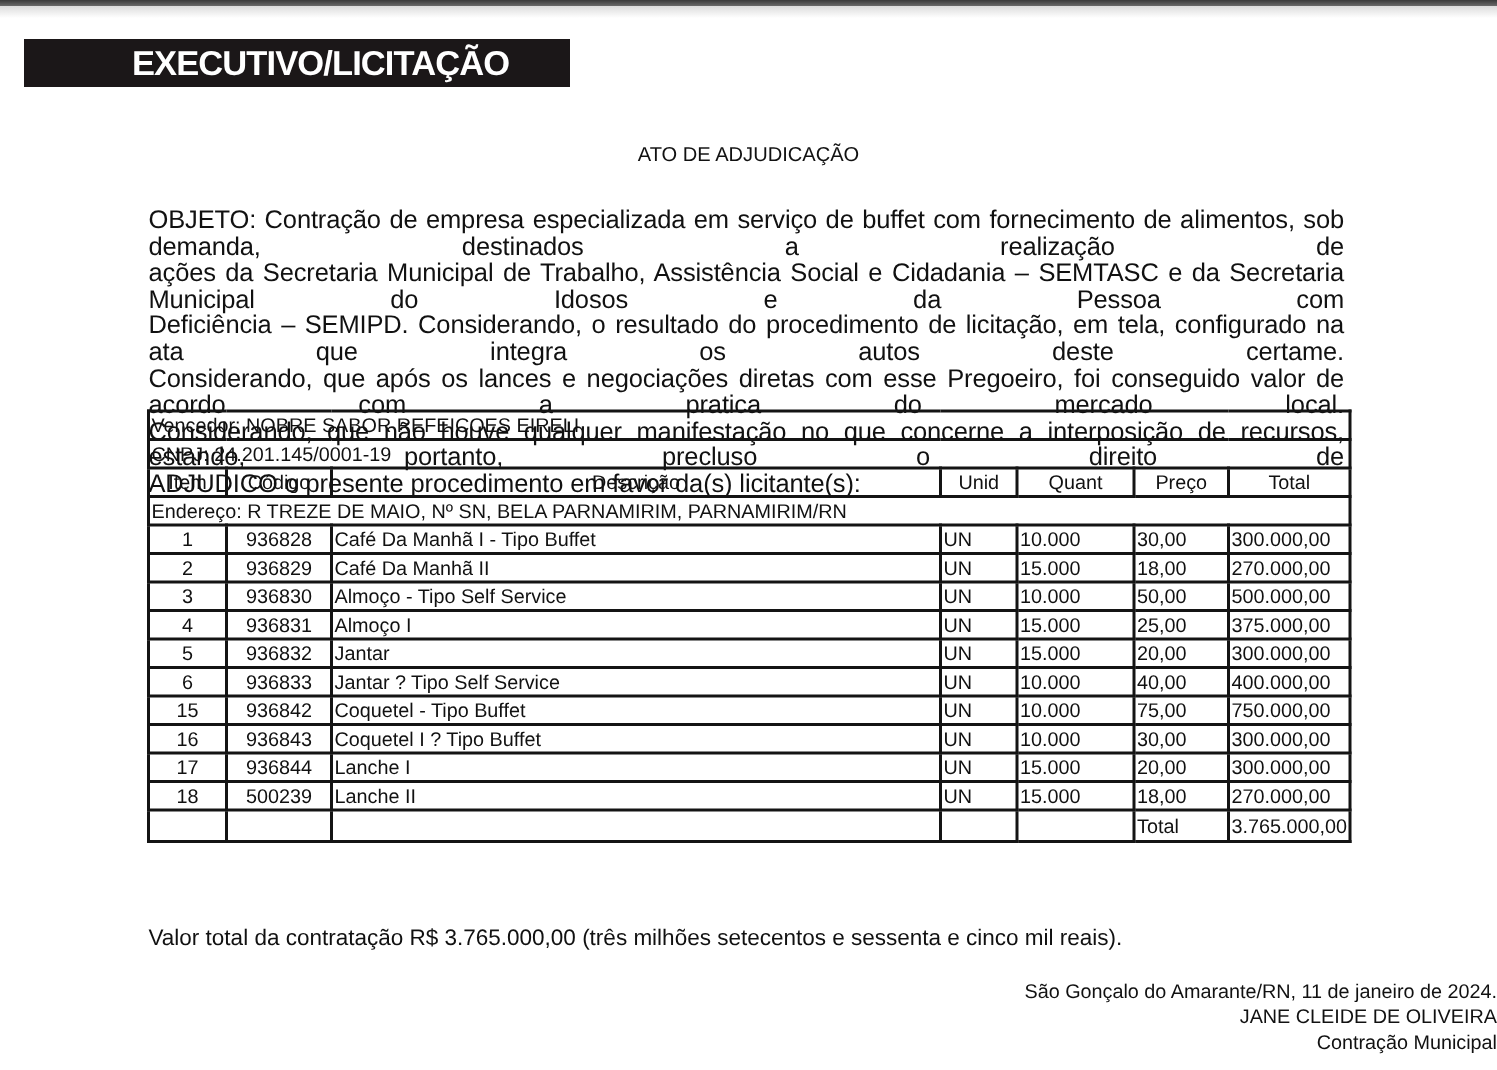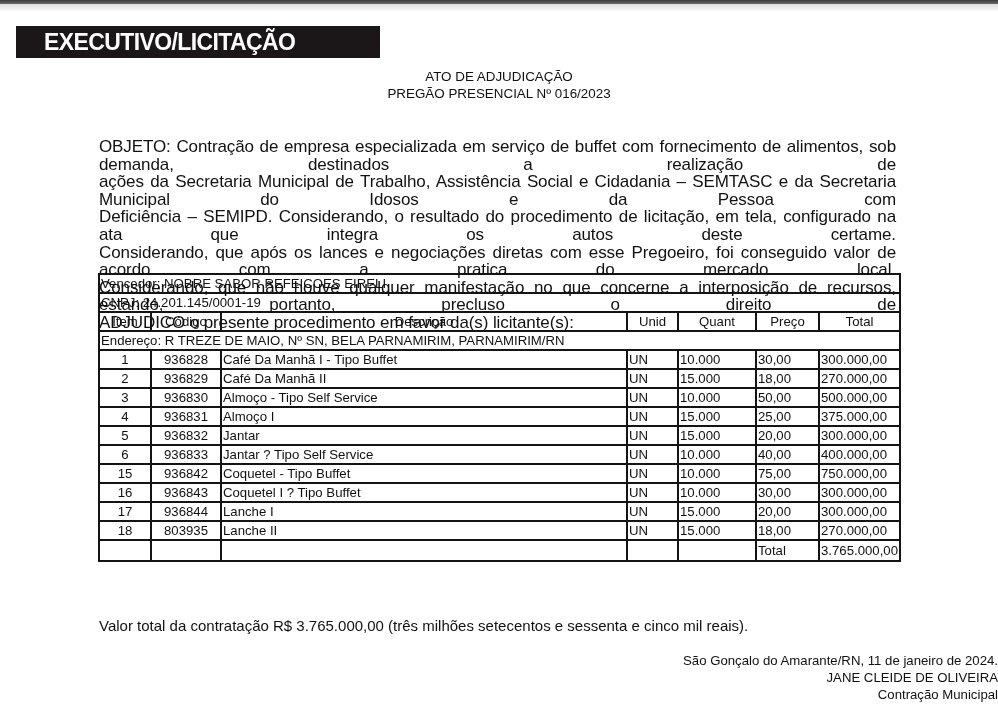--- a/index.html
+++ b/index.html
@@ -15,26 +15,26 @@
     background: linear-gradient(#3a3a3a, #6a6a6a);
   }
   .topshade {
     position: absolute; left: 0; top: 4px; width: 998px; height: 8px;
     background: linear-gradient(#dcdcdc, #ffffff);
   }
   .banner {
     position: absolute; left: 16px; top: 26px; width: 364px; height: 32px;
     background: #1b1718;
     color: #fff; font-weight: bold; font-size: 23px;
-    line-height: 32px; box-sizing: border-box; padding-left: 28px;
+    line-height: 32px; box-sizing: border-box; padding-left: 72px;
     letter-spacing: -0.6px;
     transform-origin: left center;
   }
   .titles {
-    position: absolute; left: 0; top: 68px; width: 998px;
+    position: absolute; left: 0; top: 94px; width: 998px;
     text-align: center; font-size: 13.4px; line-height: 17px;
   }
   .body-text {
     position: absolute; left: 99px; top: 138px; width: 797px;
     font-size: 17px; line-height: 17.6px; text-align: justify;
     letter-spacing: -0.1px;
   }
   .body-text span.line { display: block; text-align: justify; text-align-last: justify; }
   .body-text span.line.last { text-align-last: left; }
   table.itens {
@@ -58,21 +58,20 @@
 </head>
 <body>
 
 <div class="topbar"></div>
 <div class="topshade"></div>
 
 <div class="banner">EXECUTIVO/LICITAÇÃO</div>
 
 <div class="titles">
   <div>ATO DE ADJUDICAÇÃO</div>
-  <div>PREGÃO PRESENCIAL Nº 016/2023</div>
 </div>
 
 <div class="body-text">
   <span class="line">OBJETO: Contração de empresa especializada em serviço de buffet com fornecimento de alimentos, sob demanda, destinados a realização de</span>
   <span class="line">ações da Secretaria Municipal de Trabalho, Assistência Social e Cidadania – SEMTASC e da Secretaria Municipal do Idosos e da Pessoa com</span>
   <span class="line">Deficiência – SEMIPD. Considerando, o resultado do procedimento de licitação, em tela, configurado na ata que integra os autos deste certame.</span>
   <span class="line">Considerando, que após os lances e negociações diretas com esse Pregoeiro, foi conseguido valor de acordo com a pratica do mercado local.</span>
   <span class="line">Considerando, que não houve qualquer manifestação no que concerne a interposição de recursos, estando, portanto, precluso o direito de</span>
   <span class="line last">ADJUDICO o presente procedimento em favor da(s) licitante(s):</span>
 </div>
@@ -182,21 +181,21 @@
         <td class="c">17</td>
         <td class="c">936844</td>
         <td class="l">Lanche I</td>
         <td class="l">UN</td>
         <td class="l">15.000</td>
         <td class="l">20,00</td>
         <td class="l">300.000,00</td>
       </tr>
       <tr>
         <td class="c">18</td>
-        <td class="c">803935</td>
+        <td class="c">500239</td>
         <td class="l">Lanche II</td>
         <td class="l">UN</td>
         <td class="l">15.000</td>
         <td class="l">18,00</td>
         <td class="l">270.000,00</td>
       </tr>
       <tr>
         <td class="l"></td>
         <td class="l"></td>
         <td class="l"></td>

